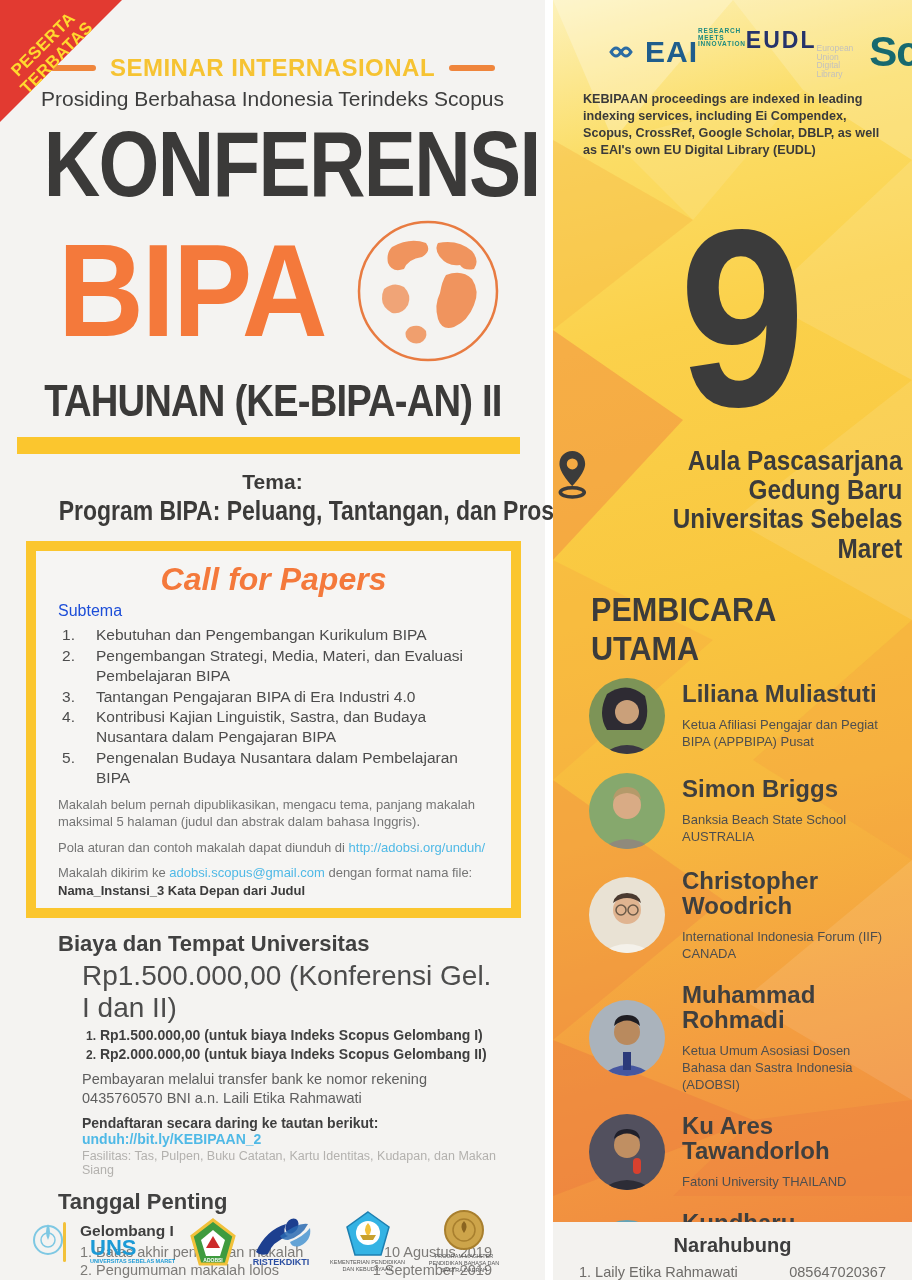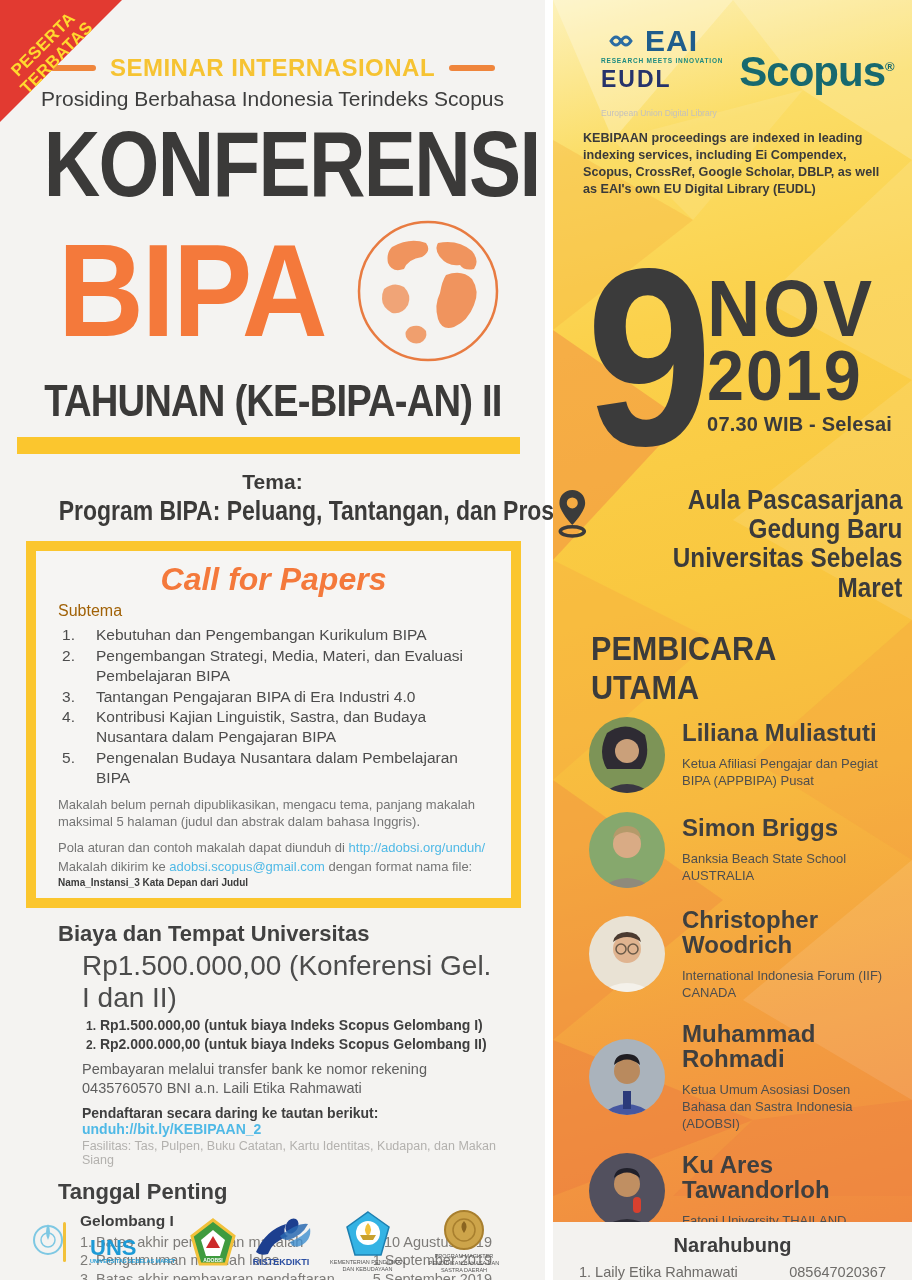--- a/index.html
+++ b/index.html
@@ -18,27 +18,27 @@
   .subkicker{text-align:center;font-size:21px;color:#3d3d3d;font-weight:500;margin-top:5px;}
   .title1{text-align:center;font-size:92px;font-weight:800;color:#3b3a39;line-height:.98;margin-top:8px;letter-spacing:-2px;}
   .bipa-row{display:flex;align-items:center;justify-content:center;gap:14px;margin-top:6px;height:152px;}
   .bipa{font-size:132px;font-weight:800;color:#f4793b;line-height:.9;letter-spacing:-2px;}
   .title3{text-align:center;font-size:45px;font-weight:800;color:#3b3a39;margin-top:8px;letter-spacing:-1px;}
   .yellow-bar{height:17px;background:#fbc62e;margin:10px 25px 0 17px;}
   .tema-label{text-align:center;font-size:21px;font-weight:800;color:#3b3a39;margin-top:16px;}
   .tema-title{text-align:center;font-size:28px;font-weight:800;color:#3b3a39;margin-top:1px;}
   .cfp-box{margin:14px 24px 0 26px;border:10px solid #fbc62e;background:#f6f5f3;padding:8px 22px 10px 22px;}
   .cfp-title{text-align:center;font-size:32px;font-weight:800;font-style:italic;color:#f4793b;margin:2px 0 4px 0;}
-  .subtema-label{font-size:16px;color:#a16207;margin:0 0 5px 0;}
+  .subtema-label{font-size:16px;color:#1d4ed8;margin:0 0 5px 0;}
   ol.subtema{margin:0;padding:0 0 0 4px;list-style:none;counter-reset:st;}
   ol.subtema li{counter-increment:st;font-size:15.5px;color:#4c4c4c;line-height:1.28;display:flex;margin-bottom:1px;}
   ol.subtema li::before{content:counter(st) ".";width:34px;flex:none;}
   .note{font-size:13px;color:#757575;line-height:1.3;margin:9px 0 0 0;}
   .note a{color:#4fb9e6;text-decoration:none;}
-  .note-bold{font-size:10px;color:#3c3c3c;font-weight:700;margin:1px 0 0 0;}
+  .note-bold{font-size:13px;color:#3c3c3c;font-weight:700;margin:1px 0 0 0;}
   .sec-h{font-size:22px;color:#414141;font-weight:700;}
   .biaya{margin-top:13px;padding-left:58px;padding-right:40px;}
   .price{font-size:28px;color:#4c4c4c;margin:3px 0 2px 24px;}
   .biaya-item{font-size:14px;font-weight:700;color:#3f3f3f;margin-left:28px;line-height:1.35;}
   .biaya-item .num{font-size:12px;}
   .pay{font-size:14.5px;color:#5e5e5e;margin-left:24px;line-height:1.3;margin-top:6px;}
   .reg{font-size:14px;font-weight:700;color:#3f3f3f;margin-left:24px;margin-top:7px;}
   .reg a{color:#4fb9e6;font-weight:700;text-decoration:none;}
   .facil{font-size:12.5px;color:#b3b1ae;margin-left:24px;margin-top:2px;}
   .tanggal{margin-top:12px;padding-left:58px;}
@@ -53,21 +53,21 @@
   .uns-block{display:flex;align-items:flex-end;gap:20px;}
   .uns-txt{color:#1c9ad6;font-weight:800;font-size:22px;line-height:.9;text-align:left;}
   .uns-sub{color:#1c9ad6;font-size:5.5px;font-weight:700;text-align:left;}
   .ristek-cap{color:#2b4ea2;font-weight:800;font-size:9px;margin-top:1px;}
   
   .right-col{position:relative;width:359px;height:1280px;flex:none;overflow:hidden;
      background:linear-gradient(165deg,#fdf2bb 0%,#fbdd66 12%,#fbd14b 26%,#f9c73f 46%,#f7b83f 62%,#f39c40 80%,#ef8340 100%);}
   .facets{position:absolute;inset:0;pointer-events:none;}
   .r-content{position:relative;z-index:2;height:100%;}
   .logo-row{display:flex;align-items:center;gap:16px;margin:26px 8px 0 48px;}
-  .eai-stack{display:flex;flex-direction:column;line-height:1;}
+  .eai-stack{display:flex;flex-direction:row;line-height:1;}
   .eai-top{display:flex;align-items:center;gap:4px;}
   .eai-name{font-size:30px;font-weight:800;color:#1f5d8c;letter-spacing:1px;}
   .eai-tag{font-size:6.5px;color:#1d8a80;letter-spacing:.8px;margin-top:2px;font-weight:700;}
   .eudl-name{font-size:23px;font-weight:800;color:#26336b;letter-spacing:2px;margin-top:3px;}
   .eudl-tag{font-size:8.5px;color:#c3c1bd;margin-top:18px;}
   .scopus{font-size:42px;font-weight:800;color:#17696f;letter-spacing:-1px;}
   .scopus sup{font-size:13px;font-weight:700;}
   .indexing{margin:12px 16px 0 30px;font-size:13px;font-weight:700;color:#3a3a3a;line-height:1.32;
             transform:scaleX(.97);transform-origin:left;}
   .date-block{display:flex;justify-content:center;align-items:flex-start;margin-top:62px;}
@@ -158,21 +158,21 @@
           </li>
         <li>
             <span>Kontribusi Kajian Linguistik, Sastra, dan Budaya Nusantara dalam Pengajaran BIPA</span>
           </li>
         <li>
             <span>Pengenalan Budaya Nusantara dalam Pembelajaran BIPA</span>
           </li>
       </ol>
       <p class="note">Makalah belum pernah dipublikasikan, mengacu tema, panjang makalah maksimal 5 halaman (judul dan abstrak dalam bahasa Inggris).</p>
       <p class="note"><span>Pola aturan dan contoh makalah dapat diunduh di </span><a href="#">http://adobsi.org/unduh/</a></p>
-      <p class="note" style="margin-top:3px"><span>Makalah dikirim ke </span><a href="#">adobsi.scopus@gmail.com</a><span> dengan format nama file:</span></p>
+      <p class="note" style="margin-top:9px"><span>Makalah dikirim ke </span><a href="#">adobsi.scopus@gmail.com</a><span> dengan format nama file:</span></p>
       <p class="note-bold">Nama_Instansi_3 Kata Depan dari Judul</p>
     </div>
 
     <div class="biaya">
       <div class="sec-h">Biaya dan Tempat Universitas</div>
       <div class="price">Rp1.500.000,00 (Konferensi Gel. I dan II)</div>
       <div class="biaya-item"><span class="num">1.</span> <span>Rp1.500.000,00 (untuk biaya Indeks Scopus Gelombang I)</span></div>
       <div class="biaya-item"><span class="num">2.</span> <span>Rp2.000.000,00 (untuk biaya Indeks Scopus Gelombang II)</span></div>
       <div class="pay">
         <span style="display:block">Pembayaran melalui transfer bank ke nomor rekening</span>
@@ -283,25 +283,20 @@
           <span class="eudl-name">EUDL</span>
           <span class="eudl-tag">European Union Digital Library</span>
         </div>
         <div class="scopus"><span>Scopus</span><sup>®</sup></div>
       </div>
 
       <div class="indexing">KEBIPAAN proceedings are indexed in leading indexing services, including Ei Compendex, Scopus, CrossRef, Google Scholar, DBLP, as well as EAI's own EU Digital Library (EUDL)</div>
 
       <div class="date-block">
         <span class="big9">9</span>
-        <div class="date-right">
-          <span class="nov">NOV</span>
-          <span class="y2019">2019</span>
-          <span class="time">07.30 WIB - Selesai</span>
-        </div>
       </div>
 
       <div class="venue">
         <svg width="42" height="54" viewBox="0 0 42 54">
           <path d="M21 2 c-8 0 -14 6 -14 14 c0 10 14 24 14 24 c0 0 14 -14 14 -24 c0 -8 -6 -14 -14 -14z M21 10 a6 6 0 1 1 0 12 a6 6 0 1 1 0 -12z" fill="#3b3b3b"></path>
           <ellipse cx="21" cy="47" rx="13" ry="5" fill="none" stroke="#3b3b3b" stroke-width="4"></ellipse>
         </svg>
         <div class="venue-text">
           <span style="display:block">Aula Pascasarjana</span>
           <span style="display:block">Gedung Baru</span>

